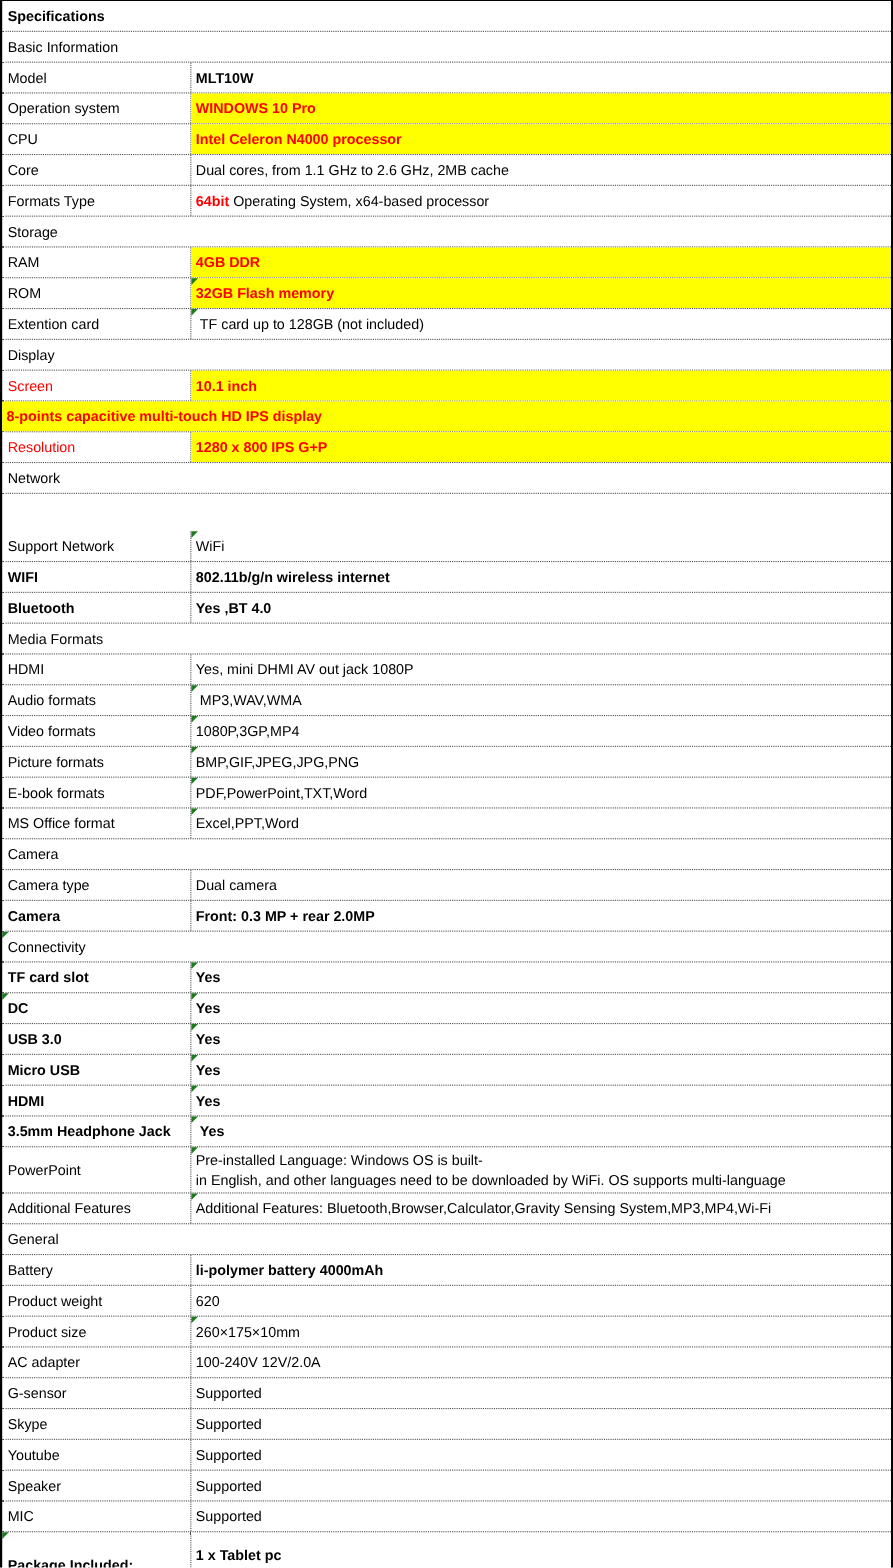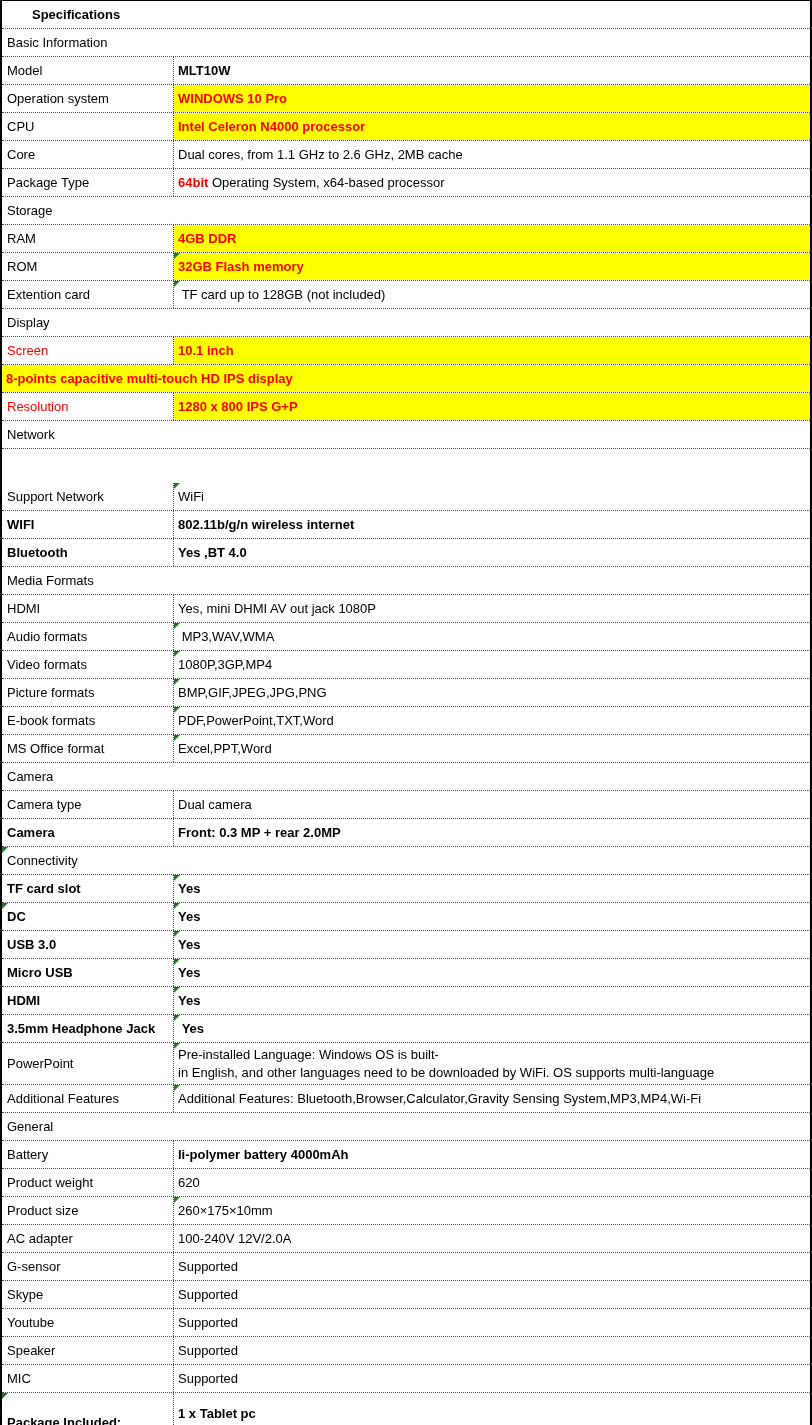--- a/index.html
+++ b/index.html
@@ -65,21 +65,21 @@
     top:0;left:0;
     width:0;height:0;
     border-top:6px solid var(--green);
     border-right:6px solid transparent;
   }
 </style>
 </head>
 <body>
 
 <div class="spec-table">
-    <div class="row title-row" style="height: 28px; padding-left: 25px;">
+    <div class="row title-row" style="height: 28px;">
       <div class="cell cell-full">
         <span>Specifications</span>
       </div>
     </div>
     <div class="row" style="height: 28px;">
       <div class="cell cell-full">
         <span>Basic Information</span>
       </div>
     </div>
     <div class="row" style="height: 28px;">
@@ -101,21 +101,21 @@
       <div class="cell cell-value hl bold red"><span>Intel Celeron N4000 processor</span></div>
     </div>
     <div class="row" style="height: 28px;">
       <div class="cell cell-label">
         <span>Core</span>
       </div>
       <div class="cell cell-value"><span>Dual cores, from 1.1 GHz to 2.6 GHz, 2MB cache</span></div>
     </div>
     <div class="row" style="height: 28px;">
       <div class="cell cell-label">
-        <span>Package Type</span>
+        <span>Formats Type</span>
       </div>
       <div class="cell cell-value"><span class="bold red">64bit</span><span class=""> Operating System, x64-based processor</span></div>
     </div>
     <div class="row" style="height: 28px;">
       <div class="cell cell-full">
         <span>Storage</span>
       </div>
     </div>
     <div class="row" style="height: 28px;">
       <div class="cell cell-label">

